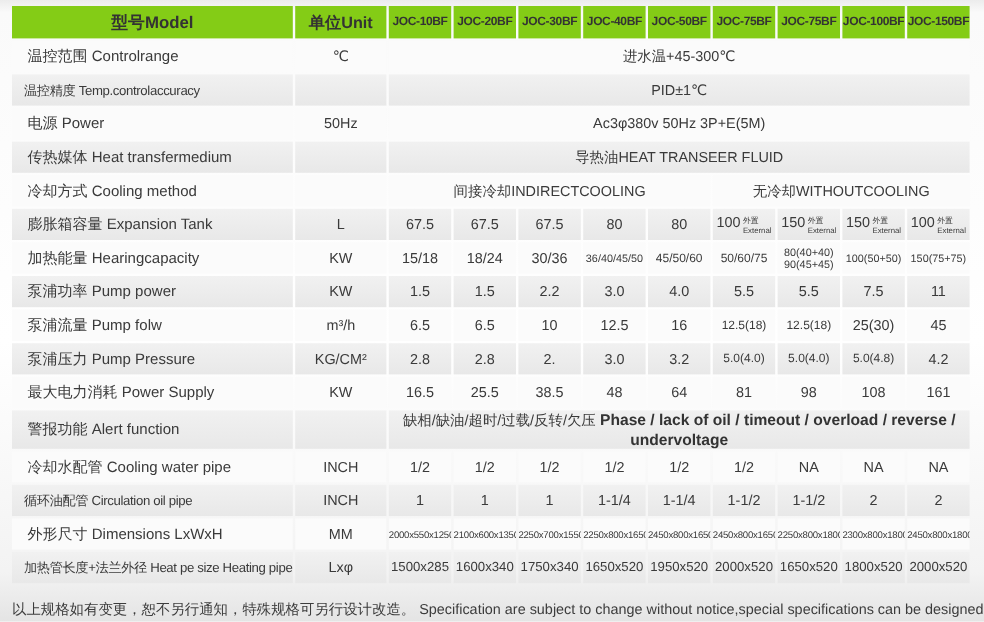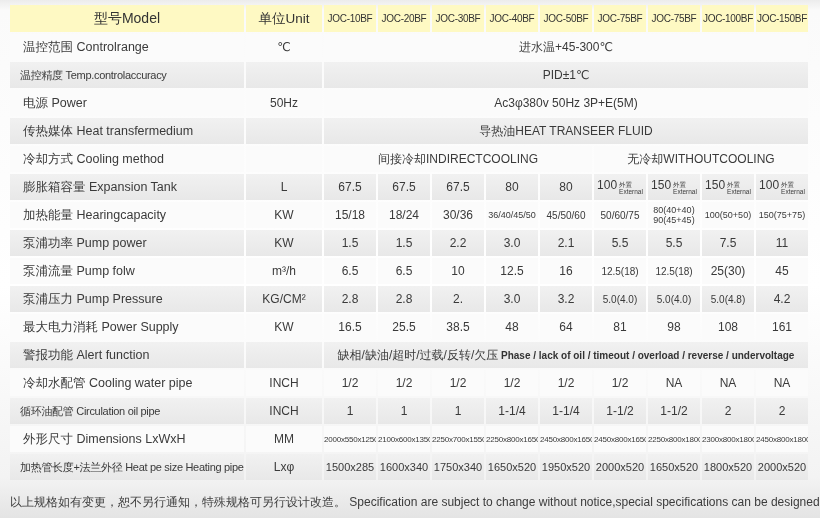--- a/index.html
+++ b/index.html
@@ -6,35 +6,35 @@
   html,body{margin:0;padding:0}
   body{
     width:820px;height:518px;overflow:hidden;
     background:linear-gradient(180deg,#ececec 0%,#fafafa 2%,#ffffff 55%,#f3f3f3 92%,#e4e4e4 100%);
     font-family:"Liberation Sans","DejaVu Sans",sans-serif;color:#3a3a3a;
   }
   .page{padding:3px 10px 0 8px;}
   table.spec{border-collapse:separate;border-spacing:2px;width:802px;table-layout:fixed;}
   col.c-label{width:234px}
   col.c-unit{width:76px}
-  th{background:#fef9c3;height:27px;font-weight:400;color:#333;text-align:center;padding:0;overflow:hidden;}
+  th{background:#84cc16;height:27px;font-weight:700;color:#333;text-align:center;padding:0;overflow:hidden;}
   th.h-label{font-size:14px;}
   th.h-unit{font-size:13.5px;margin-top:17px;}
   th.h-model{font-size:10px;letter-spacing:-0.3px;}
   td{height:26px;text-align:center;vertical-align:middle;padding:0;font-size:12px;background:#fbfbfb;overflow:hidden;}
   tr.even td{background:linear-gradient(180deg,#f1f1f1,#e8e8e8);}
   td.label{text-align:left;padding-left:13px;font-size:12.5px;white-space:nowrap;}
   td.label.tight{font-size:11px;letter-spacing:-0.3px;padding-left:10px;}
   td.unit{font-size:12px;}
   td.val.md{font-size:10px;margin-top:15px;}
   td.val.sm{font-size:9px;}
   td.val.xs{font-size:8px;letter-spacing:-0.2px;}
   td.val.lg{font-size:11px;}
   td.val.multi{white-space:pre-line;line-height:1.15;text-align:center;}
-  .en{font-size:10px;font-weight:600;color:#333;}
+  .en{font-size:13px;font-weight:600;color:#333;}
   .ext{display:inline-block;font-size:6.5px;line-height:1.15;text-align:left;vertical-align:-5px;margin-left:2px;color:#3a3a3a;}
   .footer{padding:12px 0 0 2px;font-size:12px;color:#3c3c3c;white-space:nowrap;}
 </style>
 </head>
 <body>
 
 <div class="page">
   <table class="spec">
     <colgroup>
       <col class="c-label">
@@ -118,21 +118,21 @@
           <td class="val sm">100(50+50)</td>
           <td class="val sm">150(75+75)</td>
         </tr>
         <tr class="even">
           <td class="label">泵浦功率 Pump power</td>
           <td class="unit">KW</td>
           <td class="val ">1.5</td>
           <td class="val ">1.5</td>
           <td class="val ">2.2</td>
           <td class="val ">3.0</td>
-          <td class="val ">2.1</td>
+          <td class="val ">4.0</td>
           <td class="val ">5.5</td>
           <td class="val ">5.5</td>
           <td class="val ">7.5</td>
           <td class="val ">11</td>
         </tr>
         <tr class="odd">
           <td class="label">泵浦流量 Pump folw</td>
           <td class="unit">m³/h</td>
           <td class="val ">6.5</td>
           <td class="val ">6.5</td>

